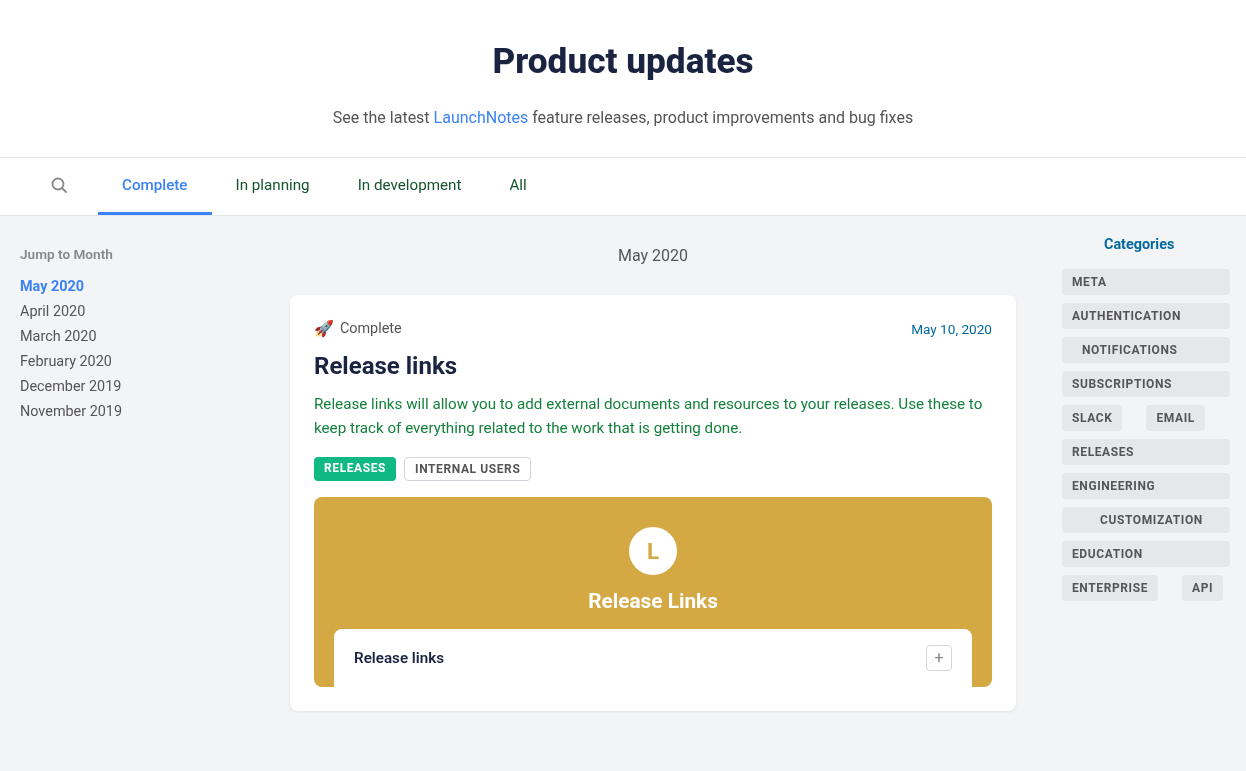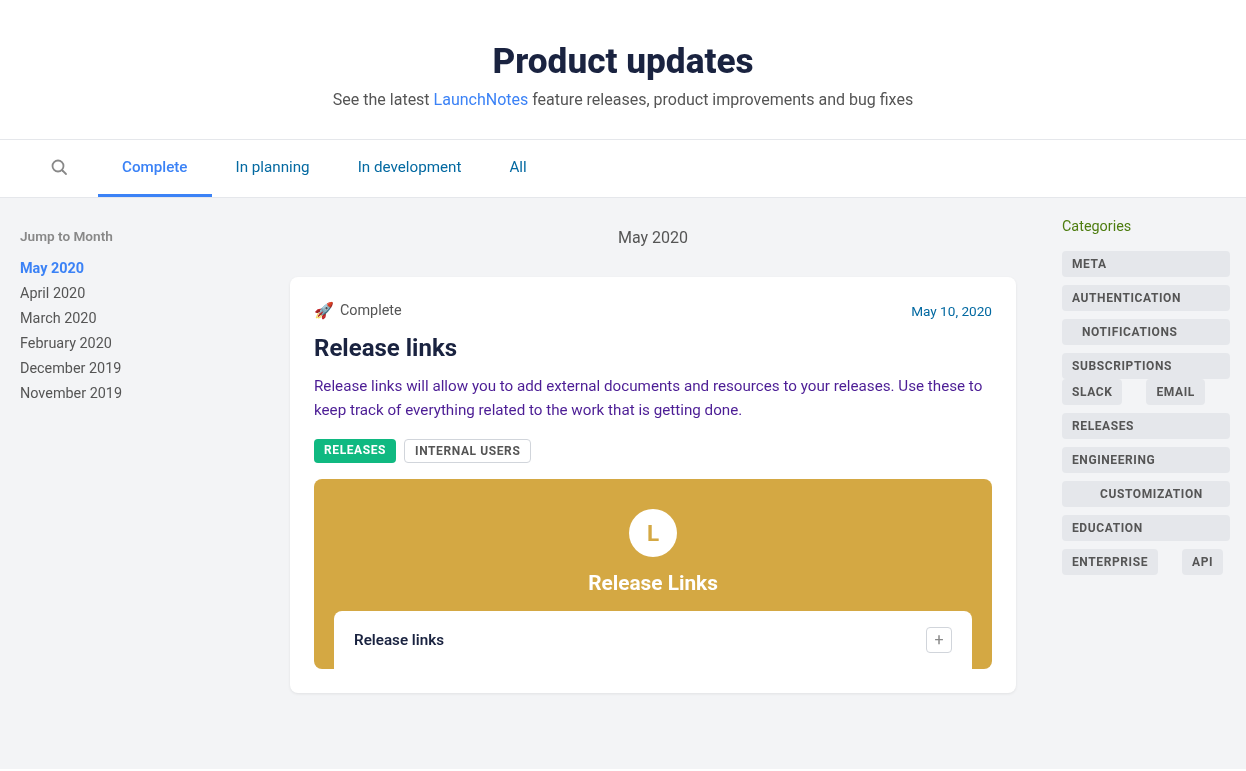--- a/index.html
+++ b/index.html
@@ -1,28 +1,28 @@
 <!DOCTYPE html>
 <html><head>
   <meta charset="utf-8">
   <style>
     * { box-sizing: border-box; margin: 0; padding: 0; }
     body { font-family: -apple-system, BlinkMacSystemFont, 'Segoe UI', Roboto, sans-serif; background: #fff; color: #333; }
 
     
     .header { text-align: center; padding: 40px 20px 30px; background: #fff; }
     .header h1 { font-size: 2.2rem; font-weight: 800; color: #1a2340; }
-    .header p { font-size: 1rem; color: #555; margin-top: 8px; }
+    .header p { font-size: 1rem; color: #555; margin-top: 26px; }
     .header p a { color: #3b82f6; text-decoration: none; }
 
     
     .nav-bar { border-top: 1px solid #e5e7eb; border-bottom: 1px solid #e5e7eb; display: flex; align-items: center; padding: 0 40px; background: #fff; }
     .nav-search { padding: 16px 10px; cursor: pointer; color: #666; font-size: 1.1rem; }
     .nav-tabs { display: flex; gap: 0; margin-left: 20px; }
-    .nav-tab { padding: 18px 24px; font-size: 0.95rem; color: #0369a1; cursor: pointer; border-bottom: 3px solid transparent; transition: all 0.2s; }
+    .nav-tab { padding: 18px 24px; font-size: 0.95rem; color: #14532d; cursor: pointer; border-bottom: 3px solid transparent; transition: all 0.2s; }
     .nav-tab.active { color: #3b82f6; border-bottom: 3px solid #3b82f6; font-weight: 500; }
 
     
     .main-layout { display: flex; min-height: calc(100vh - 200px); background: #f3f4f6; }
 
     
     .sidebar { width: 260px; min-width: 260px; padding: 30px 20px; background: #f3f4f6; }
     .sidebar-title { font-size: 0.85rem; font-weight: 600; color: #888; margin-bottom: 12px; }
     .sidebar-item { font-size: 0.9rem; padding: 4px 0; cursor: pointer; color: #555; }
     .sidebar-item.active { color: #3b82f6; font-weight: 700; }
@@ -31,37 +31,37 @@
     .content { flex: 1; padding: 20px 30px; }
     .month-header { text-align: center; font-size: 1rem; color: #555; margin-bottom: 20px; padding: 10px 0; }
 
     
     .post-card { background: #fff; border-radius: 8px; padding: 24px; margin-bottom: 0; box-shadow: 0 1px 3px rgba(0,0,0,0.08); }
     .post-meta { display: flex; justify-content: space-between; align-items: center; margin-bottom: 14px; }
     .post-status { display: flex; align-items: center; gap: 6px; font-size: 0.9rem; color: #555; }
     .rocket-icon { font-size: 1rem; }
     .post-date { font-size: 0.85rem; color: #0369a1; }
     .post-title { font-size: 1.5rem; font-weight: 700; color: #1a2340; margin-bottom: 12px; }
-    .post-desc { font-size: 0.95rem; color: #4c1d95; line-height: 1.6; margin-bottom: 16px; }
+    .post-desc { font-size: 0.95rem; color: #15803d; line-height: 1.6; margin-bottom: 16px; }
     .post-tags { display: flex; gap: 8px; flex-wrap: wrap; }
     .tag { font-size: 0.75rem; font-weight: 700; padding: 4px 10px; border-radius: 4px; letter-spacing: 0.05em; }
     .tag-releases { background: #10b981; color: #fff; }
     .tag-internal { background: #fff; color: #555; border: 1px solid #d1d5db; }
 
     
     .post-preview { background: #d4a843; border-radius: 8px; margin-top: 16px; padding: 30px 20px 0; display: flex; flex-direction: column; align-items: center; min-height: 140px; }
     .preview-logo { width: 48px; height: 48px; background: #fff; border-radius: 50%; display: flex; align-items: center; justify-content: center; font-size: 1.4rem; font-weight: 700; color: #d4a843; margin-bottom: 14px; }
     .preview-title { color: #fff; font-size: 1.3rem; font-weight: 700; margin-bottom: 16px; }
     .preview-inner { background: #fff; border-radius: 8px 8px 0 0; padding: 16px 20px; width: 100%; display: flex; justify-content: space-between; align-items: center; }
     .preview-inner-title { font-size: 0.95rem; font-weight: 600; color: #1a2340; }
     .preview-plus { width: 26px; height: 26px; border: 1px solid #d1d5db; border-radius: 4px; display: flex; align-items: center; justify-content: center; color: #888; font-size: 1rem; }
 
     
     .right-panel { width: 200px; min-width: 200px; padding: 20px 16px; background: #f3f4f6; }
-    .categories-title { font-size: 0.9rem; font-weight: 400; color: #4d7c0f; margin-bottom: 16px; }
+    .categories-title { font-size: 0.9rem; font-weight: 700; color: #0369a1; margin-bottom: 16px; margin-left: 42px; }
     .category-row { display: flex; gap: 24px; margin-bottom: 8px; flex-wrap: wrap; }
     .category-single { font-size: 0.75rem; font-weight: 700; color: #555; padding: 6px 10px; background: #e5e7eb; border-radius: 4px; cursor: pointer; letter-spacing: 0.05em; }
   </style>
 </head>
 <body>
 
 <div class="header">
   <h1>Product updates</h1>
   <p>
     <span>See the latest </span><a href="#">LaunchNotes</a><span> feature releases, product improvements and bug fixes</span>
@@ -123,21 +123,21 @@
       </div>
     </div>
   </div>
 
   <div class="right-panel">
     <div class="categories-title">Categories</div>
     <div class="category-single">META</div>
     <div style="height:8px"></div>
     <div class="category-single" style="display:block;margin-bottom:8px;">AUTHENTICATION</div>
     <div class="category-single" style="display:block;margin-bottom:8px;padding-left:20px;">NOTIFICATIONS</div>
-    <div class="category-single" style="display:block;">SUBSCRIPTIONS</div>
+    <div class="category-single" style="display:block;margin-bottom:8px;">SUBSCRIPTIONS</div>
     <div class="category-row">
       <div class="category-single">SLACK</div>
       <div class="category-single">EMAIL</div>
     </div>
     <div class="category-single" style="display:block;margin-bottom:8px;">RELEASES</div>
     <div class="category-single" style="display:block;margin-bottom:8px;">ENGINEERING</div>
     <div class="category-single" style="display:block;margin-bottom:8px;padding-left:38px;">CUSTOMIZATION</div>
     <div class="category-single" style="display:block;margin-bottom:8px;">EDUCATION</div>
     <div class="category-row">
       <div class="category-single">ENTERPRISE</div>

